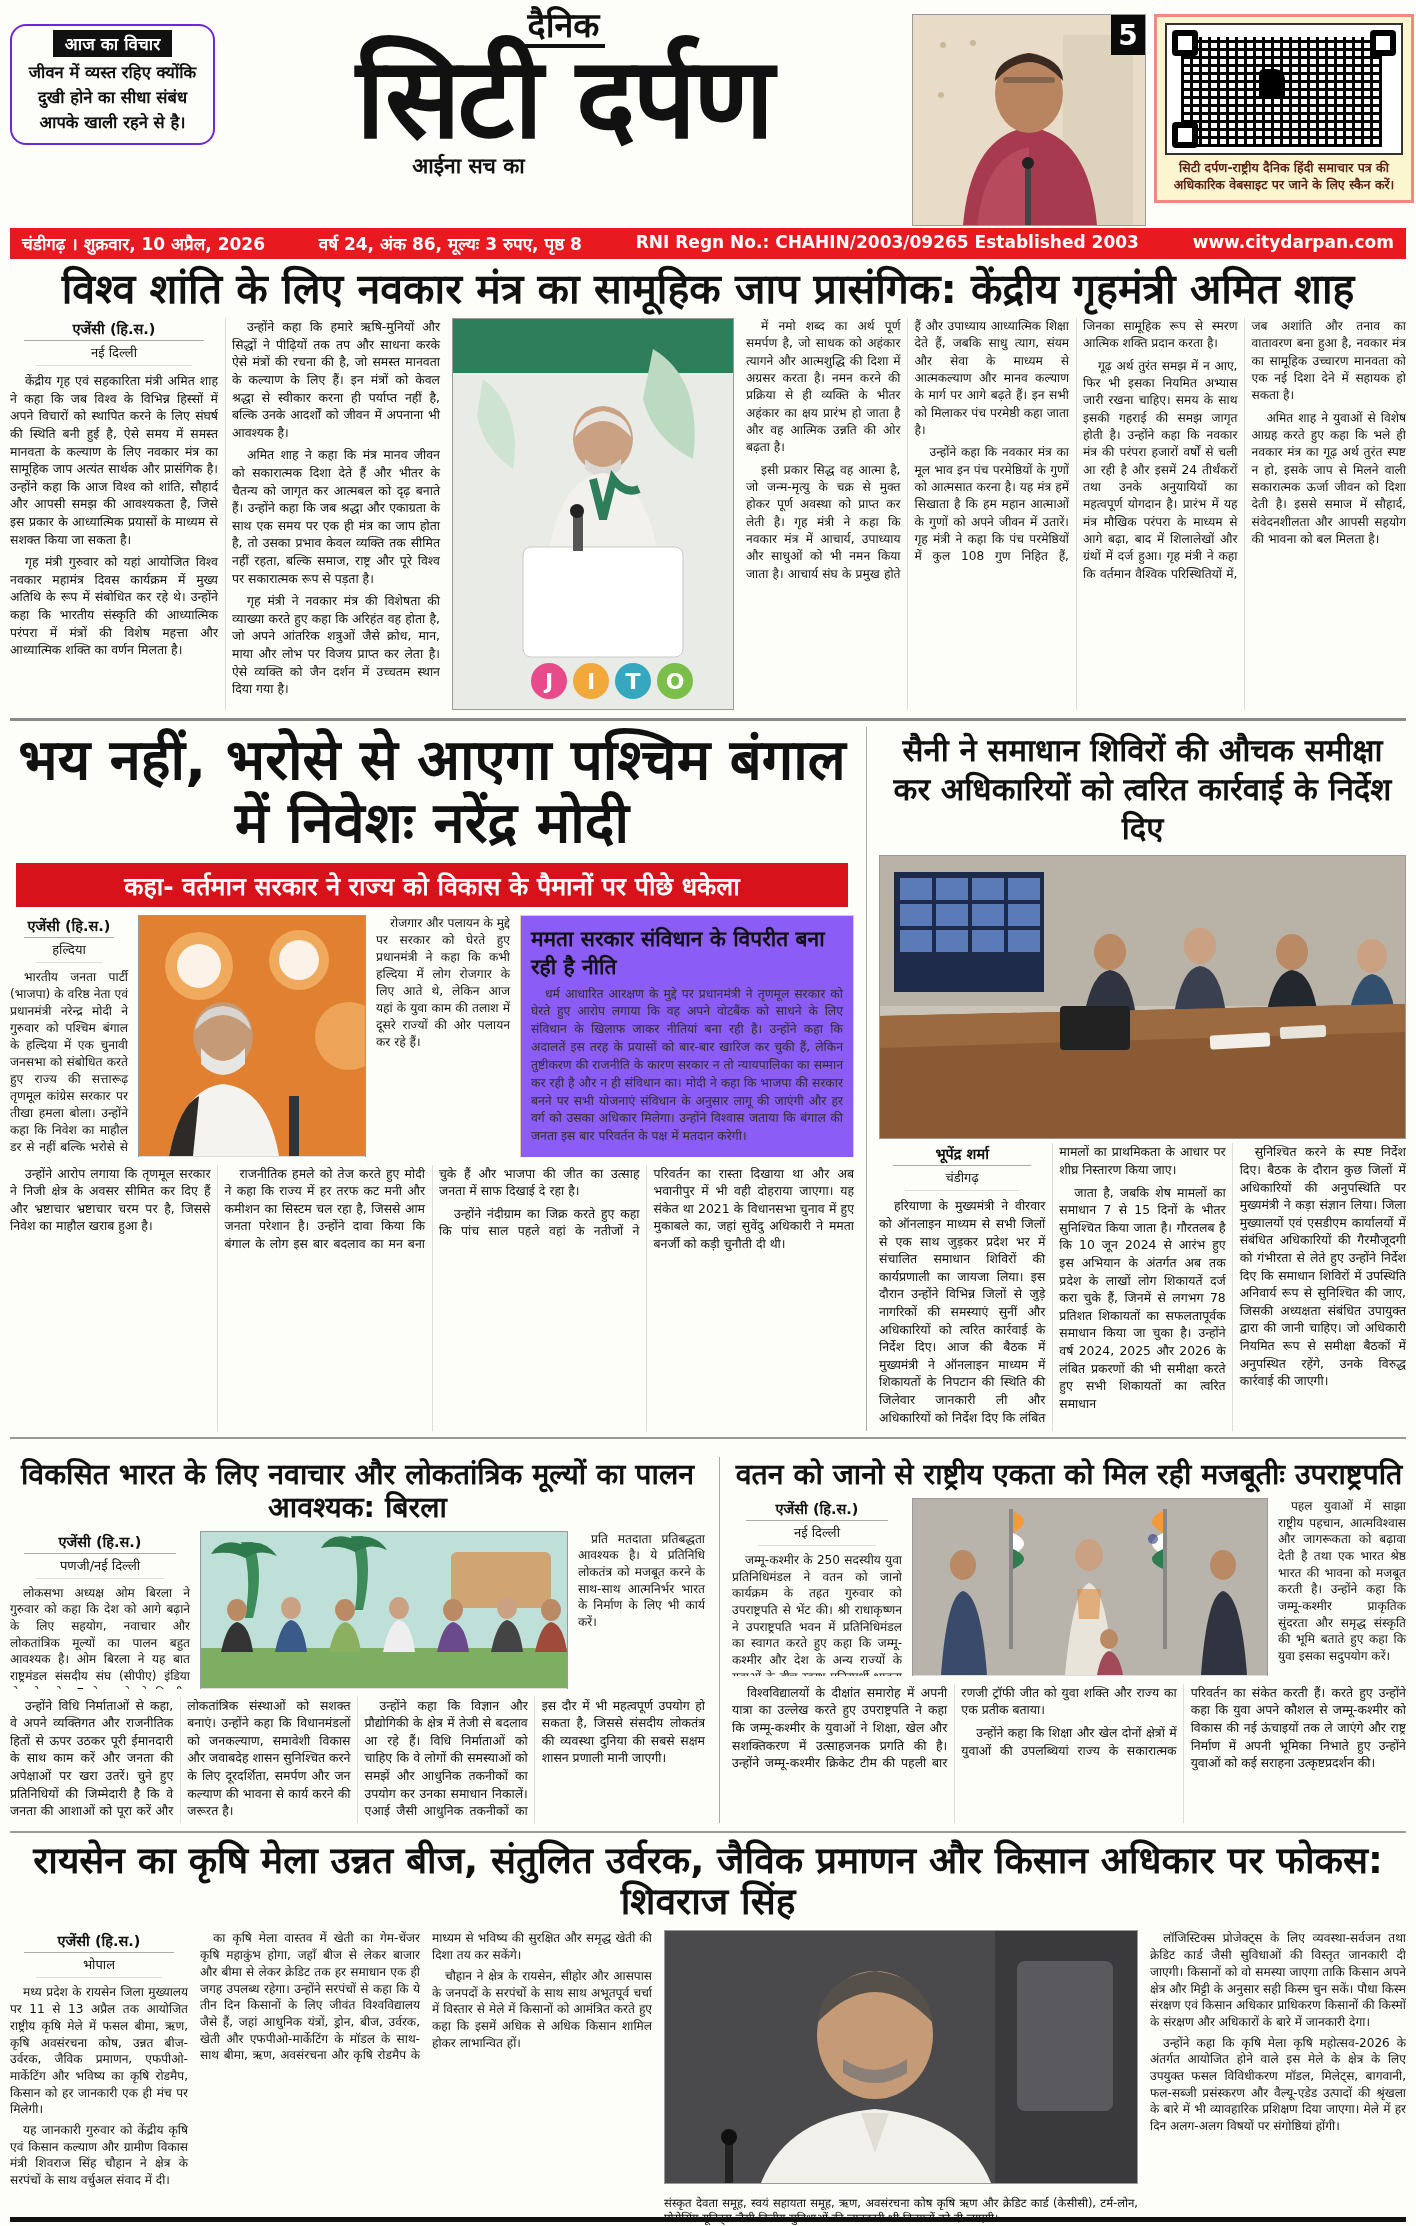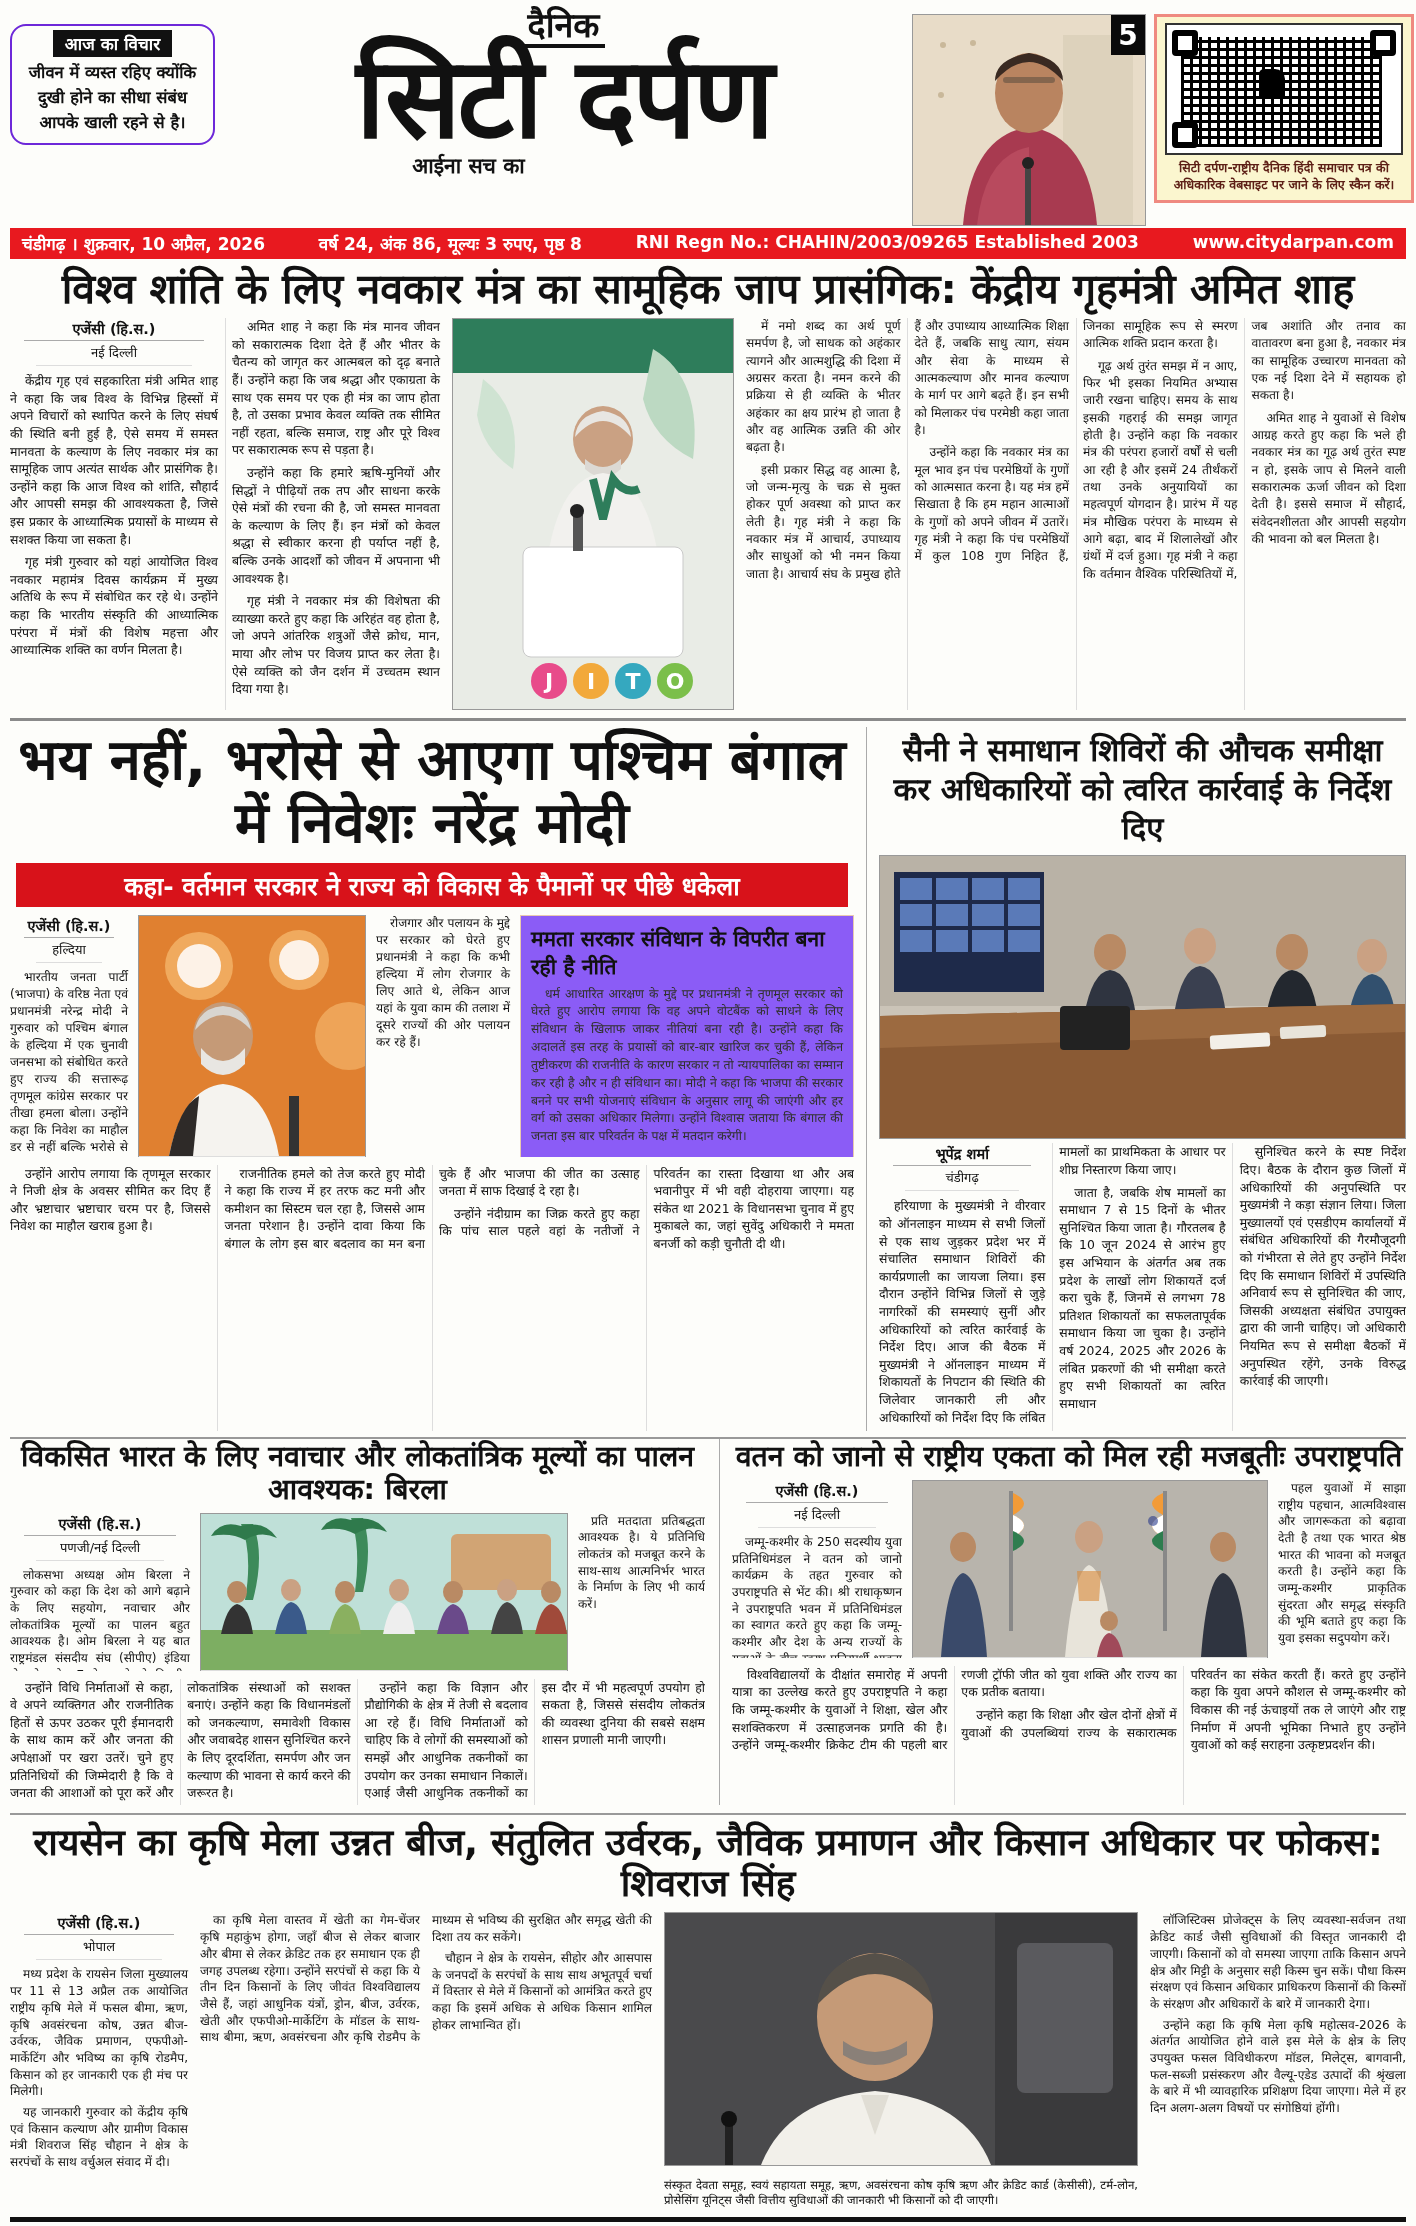--- a/index.html
+++ b/index.html
@@ -58,21 +58,21 @@
   .modi-box{background:#8b5cf6;border:1px solid #e8c9b0;padding:8px 10px;box-sizing:border-box;overflow:hidden;}
   .modi-box h4{margin:0 0 6px;font-size:21px;font-weight:800;}
   .modi-box p{margin:0;font-size:12.3px;line-height:1.45;text-align:justify;text-indent:14px;color:#30302c;}
   .modi-row2{column-count:4;height:266px;overflow:hidden;margin-top:8px;}
 
   .saini{border-left:1px solid #aaa;padding-left:12px;}
   .saini-hl{font-size:31px;font-weight:800;text-align:center;line-height:1.25;margin:4px 0 8px;}
   .saini-cols{column-count:3;height:330px;overflow:hidden;margin-top:4px;}
 
   
-  .secD{display:grid;grid-template-columns:695px 1fr;gap:14px;height:366px;overflow:hidden;padding-top:0;border-top:2px solid #999;margin-top:6px;}
+  .secD{display:grid;grid-template-columns:695px 1fr;gap:14px;height:366px;overflow:hidden;padding-top:18px;border-top:2px solid #999;margin-top:6px;}
   .d-hl{font-size:28.5px;font-weight:800;text-align:center;margin:2px 0 6px;line-height:1.15;}
   .d-row1{display:grid;gap:10px;overflow:hidden;}
   .birla-row1{grid-template-columns:180px 368px 1fr;height:158px;}
   .vp-row1{grid-template-columns:170px 356px 1fr;height:178px;}
   .d-col{font-size:12.1px;text-align:justify;}
   .d-col p{margin:0 0 4px;text-indent:13px;line-height:1.38;}
   .d-row2{column-count:4;height:148px;overflow:hidden;margin-top:8px;}
   .vp-block{border-left:1px solid #aaa;padding-left:12px;}
 
   
@@ -147,22 +147,22 @@
   </div>
 
   <div class="shah-headline">विश्व शांति के लिए नवकार मंत्र का सामूहिक जाप प्रासंगिक: केंद्रीय गृहमंत्री अमित शाह</div>
   <div class="shah-body">
     <div class="shah-left cols">
       <div class="byline">एजेंसी (हि.स.)</div>
       <div class="dateline">नई दिल्ली</div>
       <div>
           <p>केंद्रीय गृह एवं सहकारिता मंत्री अमित शाह ने कहा कि जब विश्व के विभिन्न हिस्सों में अपने विचारों को स्थापित करने के लिए संघर्ष की स्थिति बनी हुई है, ऐसे समय में समस्त मानवता के कल्याण के लिए नवकार मंत्र का सामूहिक जाप अत्यंत सार्थक और प्रासंगिक है। उन्होंने कहा कि आज विश्व को शांति, सौहार्द और आपसी समझ की आवश्यकता है, जिसे इस प्रकार के आध्यात्मिक प्रयासों के माध्यम से सशक्त किया जा सकता है।</p>
           <p>गृह मंत्री गुरुवार को यहां आयोजित विश्व नवकार महामंत्र दिवस कार्यक्रम में मुख्य अतिथि के रूप में संबोधित कर रहे थे। उन्होंने कहा कि भारतीय संस्कृति की आध्यात्मिक परंपरा में मंत्रों की विशेष महत्ता और आध्यात्मिक शक्ति का वर्णन मिलता है।</p>
+          <p>उन्होंने कहा कि हमारे ऋषि-मुनियों और सिद्धों ने पीढ़ियों तक तप और साधना करके ऐसे मंत्रों की रचना की है, जो समस्त मानवता के कल्याण के लिए हैं। इन मंत्रों को केवल श्रद्धा से स्वीकार करना ही पर्याप्त नहीं है, बल्कि उनके आदर्शों को जीवन में अपनाना भी आवश्यक है।</p>
           <p>अमित शाह ने कहा कि मंत्र मानव जीवन को सकारात्मक दिशा देते हैं और भीतर के चैतन्य को जागृत कर आत्मबल को दृढ़ बनाते हैं। उन्होंने कहा कि जब श्रद्धा और एकाग्रता के साथ एक समय पर एक ही मंत्र का जाप होता है, तो उसका प्रभाव केवल व्यक्ति तक सीमित नहीं रहता, बल्कि समाज, राष्ट्र और पूरे विश्व पर सकारात्मक रूप से पड़ता है।</p>
-          <p>उन्होंने कहा कि हमारे ऋषि-मुनियों और सिद्धों ने पीढ़ियों तक तप और साधना करके ऐसे मंत्रों की रचना की है, जो समस्त मानवता के कल्याण के लिए हैं। इन मंत्रों को केवल श्रद्धा से स्वीकार करना ही पर्याप्त नहीं है, बल्कि उनके आदर्शों को जीवन में अपनाना भी आवश्यक है।</p>
           <p>गृह मंत्री ने नवकार मंत्र की विशेषता की व्याख्या करते हुए कहा कि अरिहंत वह होता है, जो अपने आंतरिक शत्रुओं जैसे क्रोध, मान, माया और लोभ पर विजय प्राप्त कर लेता है। ऐसे व्यक्ति को जैन दर्शन में उच्चतम स्थान दिया गया है।</p>
         </div>
     </div>
     <div class="ph">
       <svg width="282" height="392" viewBox="0 0 282 392">
         <rect width="282" height="392" fill="#e9ece6"></rect>
         <rect x="0" y="0" width="282" height="54" fill="#2e7d5b"></rect>
         <path d="M200 30 Q250 60 240 140 Q200 120 190 80Z" fill="#bcd9c2"></path>
         <path d="M30 60 Q70 90 60 150 Q30 130 24 96Z" fill="#cfe3d2"></path>
         <ellipse cx="150" cy="120" rx="30" ry="33" fill="#caa183"></ellipse>

